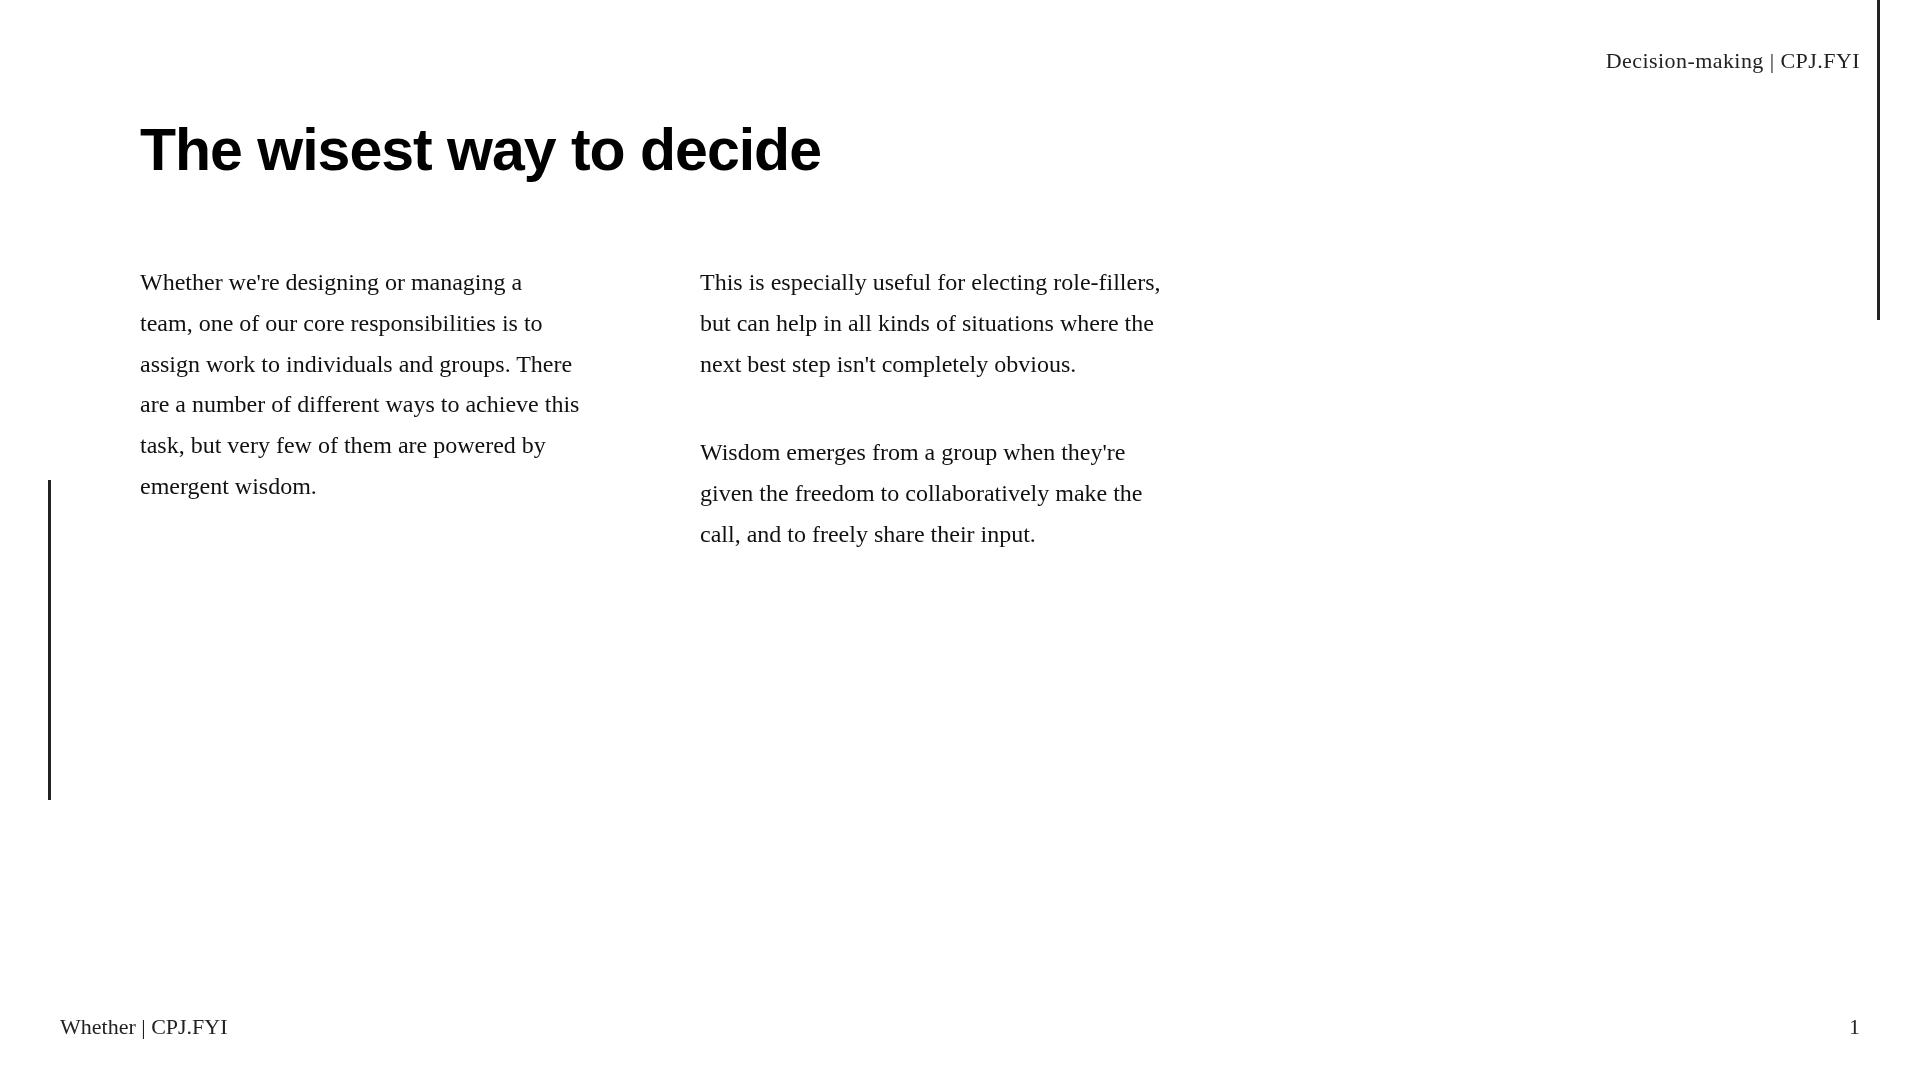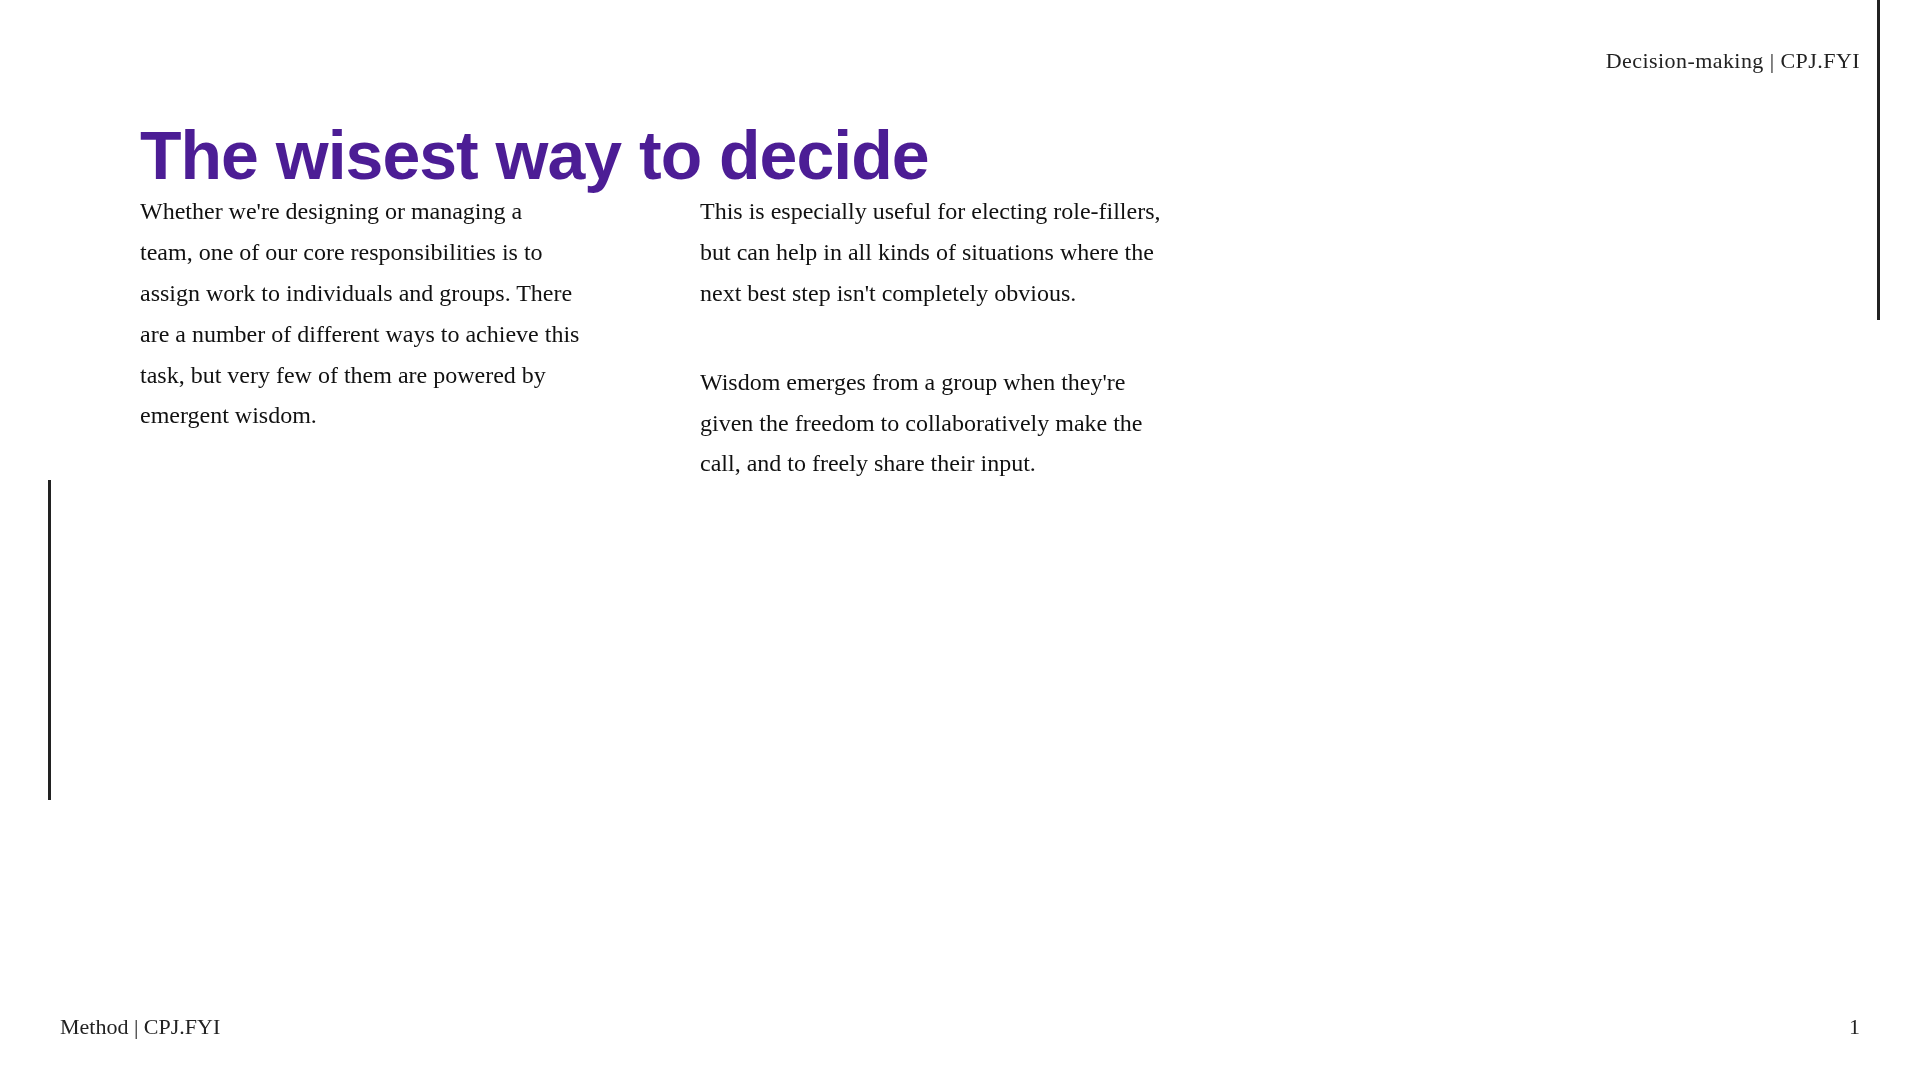--- a/index.html
+++ b/index.html
@@ -47,25 +47,26 @@
     }
 
     .main-content {
       position: absolute;
       top: 120px;
       left: 140px;
       right: 200px;
     }
 
     .page-title {
-      font-size: 68px;
+      font-size: 59px;
       font-weight: 900;
-      color: #4c1d95;
+      color: #000000;
       font-family: Arial Black, Arial, sans-serif;
       line-height: 1.05;
+      margin-bottom: 80px;
       letter-spacing: -1px;
     }
 
     .columns {
       display: flex;
       gap: 120px;
     }
 
     .col-left {
       flex: 0 0 440px;
@@ -126,15 +127,15 @@
     <div class="col-right">
       <div class="body-text">
         <p>This is especially useful for electing role-fillers, but can help in all kinds of situations where the next best step isn't completely obvious.</p>
         <p>Wisdom emerges from a group when they're given the freedom to collaboratively make the call, and to freely share their input.</p>
       </div>
     </div>
 
   </div>
 </div>
 
-<div class="bottom-left-label">Method  |  CPJ.FYI</div>
+<div class="bottom-left-label">Whether  |  CPJ.FYI</div>
 
 <div class="bottom-right-number">1</div>
 
 </body></html>

